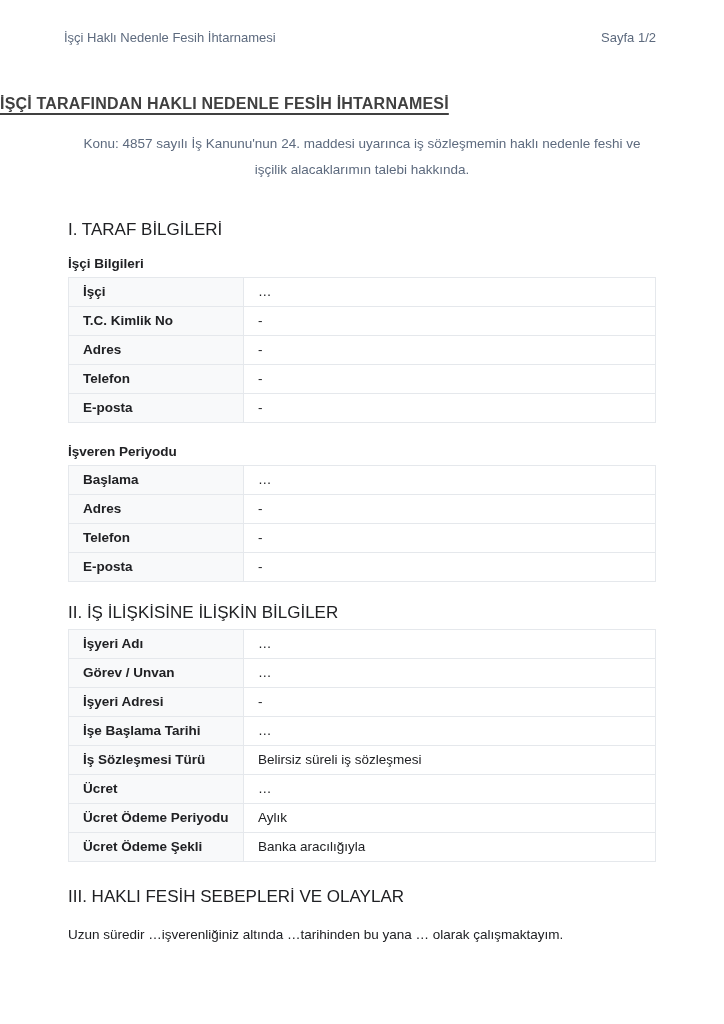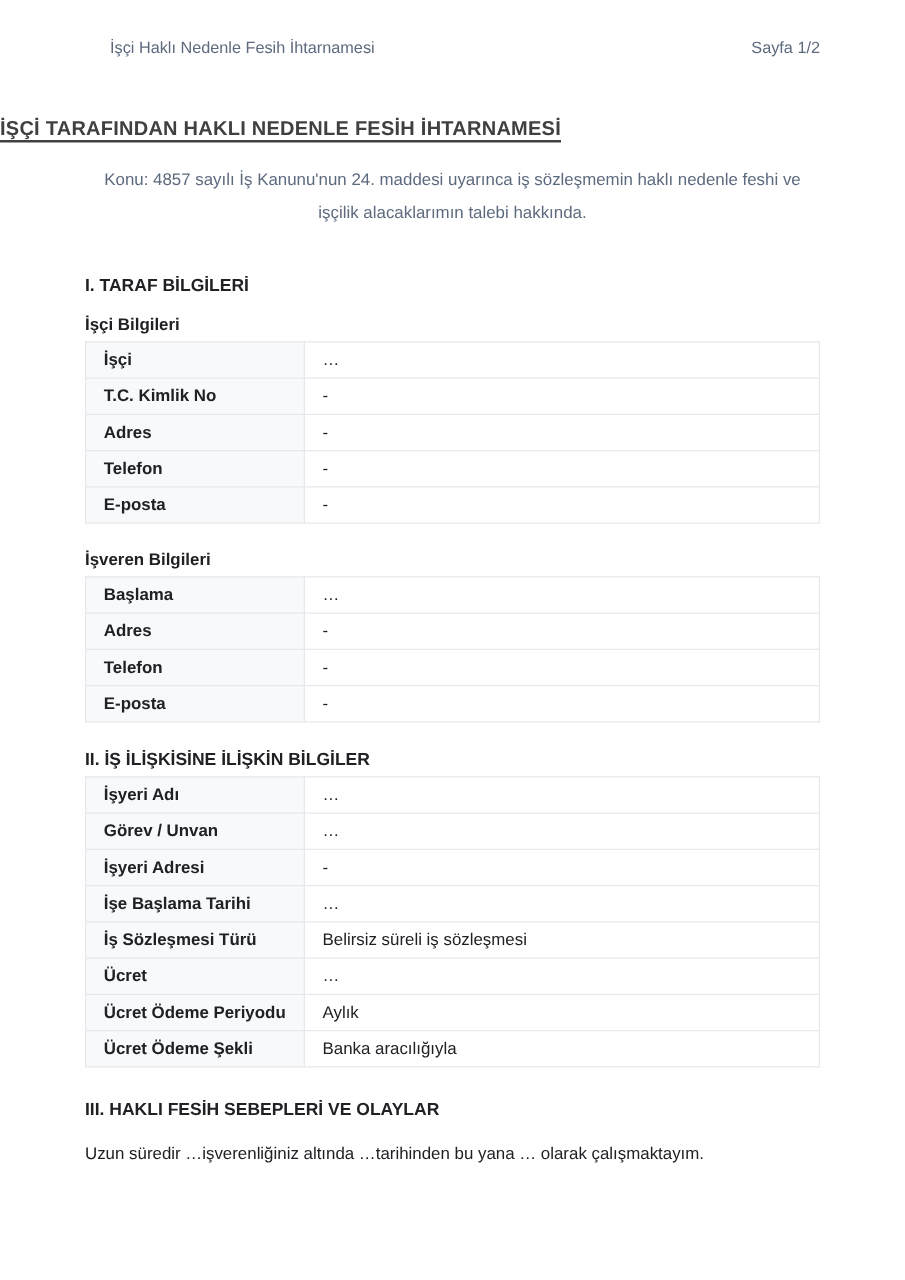--- a/index.html
+++ b/index.html
@@ -15,21 +15,21 @@
     height:1024px;
     background:#ffffff;
     overflow:hidden;
   }
 
   
   .doc-header {
     display:flex;
     justify-content:space-between;
     align-items:baseline;
-    padding:30px 68px 0 88px;
+    padding:30px 68px 0 64px;
     font-size:13px;
     color:#5d6a7e;
   }
 
   
   .doc-title {
     margin-top:50px;
     text-align:left;
     font-size:16px;
     font-weight:bold;
@@ -44,22 +44,22 @@
     max-width:586px;
     text-align:center;
     font-size:13.5px;
     line-height:1.95;
     color:#5d6a7e;
   }
 
   .content { padding:0 68px; }
 
   .section-heading {
-    font-size:14px;
-    font-weight:bold;
+    font-size:17px;
+    font-weight:normal;
     color:#202124;
   }
   .heading-1 { margin-top:36px; }
   .sub-heading {
     font-size:13.5px;
     font-weight:bold;
     color:#202124;
     margin-top:16px;
   }
 
@@ -132,21 +132,21 @@
           <td class="cell-label">Telefon</td>
           <td class="cell-value">-</td>
         </tr>
         <tr>
           <td class="cell-label">E-posta</td>
           <td class="cell-value">-</td>
         </tr>
       </tbody>
     </table>
 
-    <div class="sub-heading after-table">İşveren Bilgileri</div>
+    <div class="sub-heading after-table">İşveren Periyodu</div>
 
     <table class="info-table">
       <tbody>
         <tr>
           <td class="cell-label">Başlama</td>
           <td class="cell-value">…</td>
         </tr>
         <tr>
           <td class="cell-label">Adres</td>
           <td class="cell-value">-</td>

